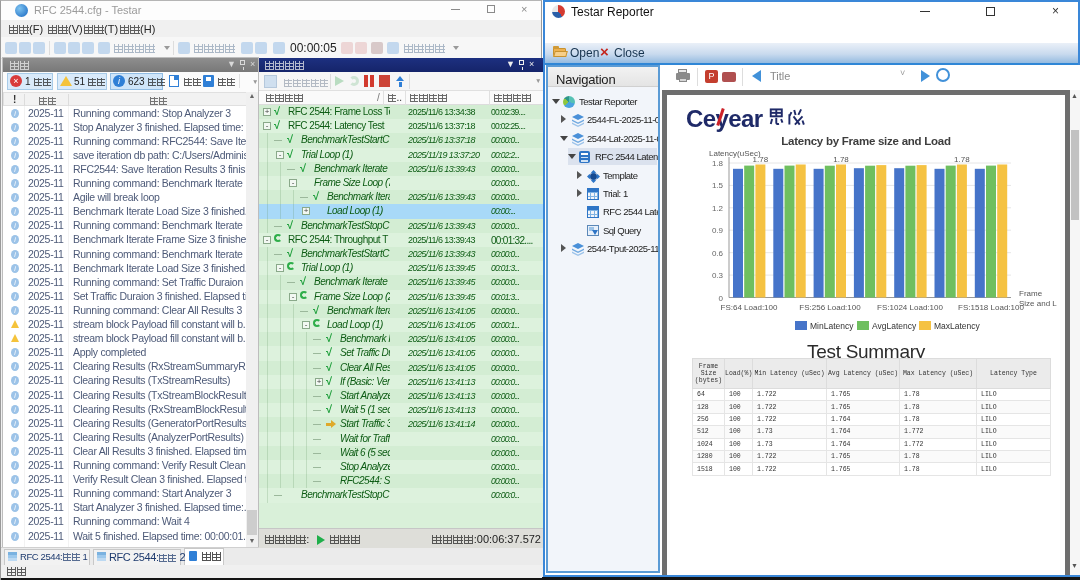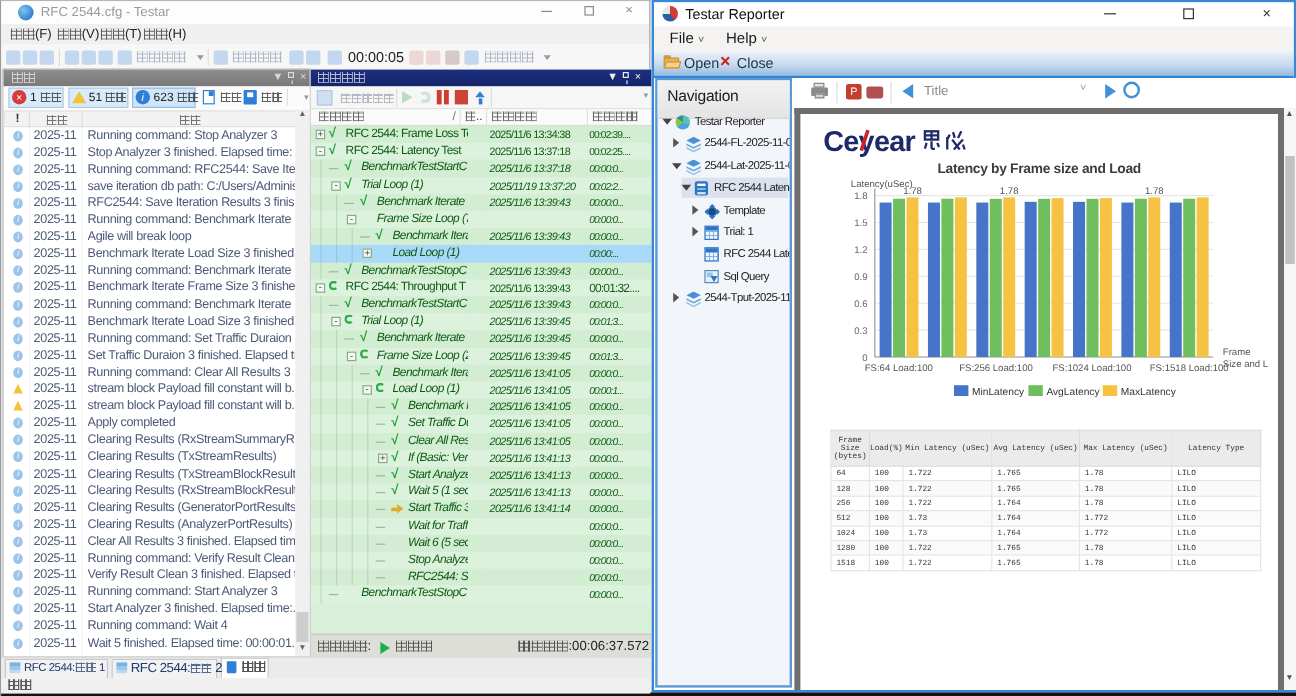--- a/index.html
+++ b/index.html
@@ -563,34 +563,30 @@
     </div>
   </div>
 <div class="ab" style="left:543px;top:0;width:537px;height:577px;background:#fff;border:2px solid #3a87d8;">
     <div class="ab" style="left:0;top:0;width:100%;height:20px;background:#fff">
       <div class="ab" style="left:7px;top:3px;width:13px;height:13px;border-radius:50%;background:conic-gradient(#d43b31 0 40%,#2a5fa8 40% 75%,#e8e8e8 75%);"></div>
       <div class="ab" style="left:26px;top:3px;font-size:12px;color:#111">Testar Reporter</div>
       <div class="ab" style="left:375px;top:9px;width:10px;height:1px;background:#333"></div>
       <div class="ab" style="left:441px;top:5px;width:9px;height:9px;border:1px solid #333"></div>
       <div class="ab" style="left:507px;top:2px;font-size:12px;color:#333">×</div>
     </div>
-    <div class="ab" style="left:0;top:20px;width:100%;height:21px;background:#f4f3f1;font-size:12.5px;color:#1a1a1a">
-      <span class="ab" style="left:13px;top:3px">File <span style="font-size:9px;color:#555">˅</span></span>
-      <span class="ab" style="left:60px;top:3px">Help <span style="font-size:9px;color:#555">˅</span></span>
-    </div>
     <div class="ab" style="left:0;top:41px;width:100%;height:22px;background:linear-gradient(#eaf0f8,#c9daee 55%,#95bbe0);border-bottom:2px solid #2f86d6;font-size:12px;color:#17344f">
       <div class="ab" style="left:8px;top:5px;width:13px;height:9px;background:#eeb14f;border:1px solid #c8922f;border-radius:1px"></div>
       <div class="ab" style="left:8px;top:3px;width:6px;height:3px;background:#d09a38;border-radius:1px 1px 0 0"></div>
       <div class="ab" style="left:9px;top:8px;width:13px;height:6px;background:#f7cf8a;border:1px solid #c8922f;transform:skewX(-15deg)"></div>
       <span class="ab" style="left:25px;top:3px">Open</span>
       <span class="ab" style="left:55px;top:0px;color:#c4271f;font-weight:bold;font-size:15px">×</span>
       <span class="ab" style="left:69px;top:3px">Close</span>
     </div>
     <div class="ab" style="left:1px;top:63px;width:114px;height:508px;background:#f2f5fa;border:2px solid #5b9bd5;">
-      <div class="ab" style="left:0;top:0;width:100%;height:32px;background:linear-gradient(#f2f2f2,#e4e4e4);border-bottom:1px solid #d0d0d0">
+      <div class="ab" style="left:0;top:0;width:100%;height:20px;background:linear-gradient(#f2f2f2,#e4e4e4);border-bottom:1px solid #d0d0d0">
         <span class="ab" style="left:8px;top:5px;font-size:13px;letter-spacing:-0.2px;color:#1b1b1b">Navigation</span>
       </div>
       <div class="ab" style="left:0;top:28px;width:110px;height:18px;overflow:hidden;font-size:9.5px;letter-spacing:-0.5px;color:#222;white-space:nowrap">
         <div class="ab" style="left:4px;top:4px;width:0;height:0;border-left:4px solid transparent;border-right:4px solid transparent;border-top:5px solid #444"></div>
         <div class="ab" style="left:15px;top:1px;width:14px;height:13px">
           <div class="ab" style="left:0;top:0;width:12px;height:12px;border-radius:50%;background:conic-gradient(#56c1b4 0 30%,#4aa3df 30% 65%,#8dc63f 65% 85%,#2e9688 85%)"></div>
         </div>
         <span class="ab" style="left:31px;top:1px">Testar Reporter</span>
       </div>
       <div class="ab" style="left:0;top:46px;width:110px;height:18px;overflow:hidden;font-size:9.5px;letter-spacing:-0.5px;color:#222;white-space:nowrap">
@@ -735,20 +731,21 @@
         <text x="324" y="214.5" font-size="8" fill="#555" text-anchor="middle">FS:1518 Load:100</text>
         <text x="352" y="200.5" font-size="8" fill="#555">Frame</text>
         <text x="352" y="210.5" font-size="8" fill="#555">Size and L</text>
         <rect x="128" y="226" width="12" height="9" fill="#4674c9"></rect>
         <text x="143" y="234" font-size="8.5" fill="#333">MinLatency</text>
         <rect x="190" y="226" width="12" height="9" fill="#6fbf5f"></rect>
         <text x="205" y="234" font-size="8.5" fill="#333">AvgLatency</text>
         <rect x="252" y="226" width="12" height="9" fill="#f5c242"></rect>
         <text x="267" y="234" font-size="8.5" fill="#333">MaxLatency</text>
       </svg>
+      <div class="ab" style="left:0;top:246px;width:100%;text-align:center;font-size:19px;letter-spacing:-0.3px;color:#2b2b2b">Test Summary</div>
       <table class="ab" style="left:25px;top:263px;width:358px;table-layout:fixed;border-collapse:collapse;font-family:&quot;Liberation Mono&quot;,monospace;font-size:6.5px;color:#333">
         <tbody>
           <tr style="background:#ebebeb">
             <td style="width:32px;border:1px solid #dcdcdc;text-align:center;padding:4px 0;white-space:nowrap;overflow:hidden">Frame<br>Size<br>(bytes)</td>
             <td style="width:28px;border:1px solid #dcdcdc;text-align:center;padding:4px 0;white-space:nowrap;overflow:hidden">Load(%)</td>
             <td style="width:74px;border:1px solid #dcdcdc;text-align:center;padding:4px 0;white-space:nowrap;overflow:hidden">Min Latency (uSec)</td>
             <td style="width:73px;border:1px solid #dcdcdc;text-align:center;padding:4px 0;white-space:nowrap;overflow:hidden">Avg Latency (uSec)</td>
             <td style="width:77px;border:1px solid #dcdcdc;text-align:center;padding:4px 0;white-space:nowrap;overflow:hidden">Max Latency (uSec)</td>
             <td style="width:74px;border:1px solid #dcdcdc;text-align:center;padding:4px 0;white-space:nowrap;overflow:hidden">Latency Type</td>
           </tr>

